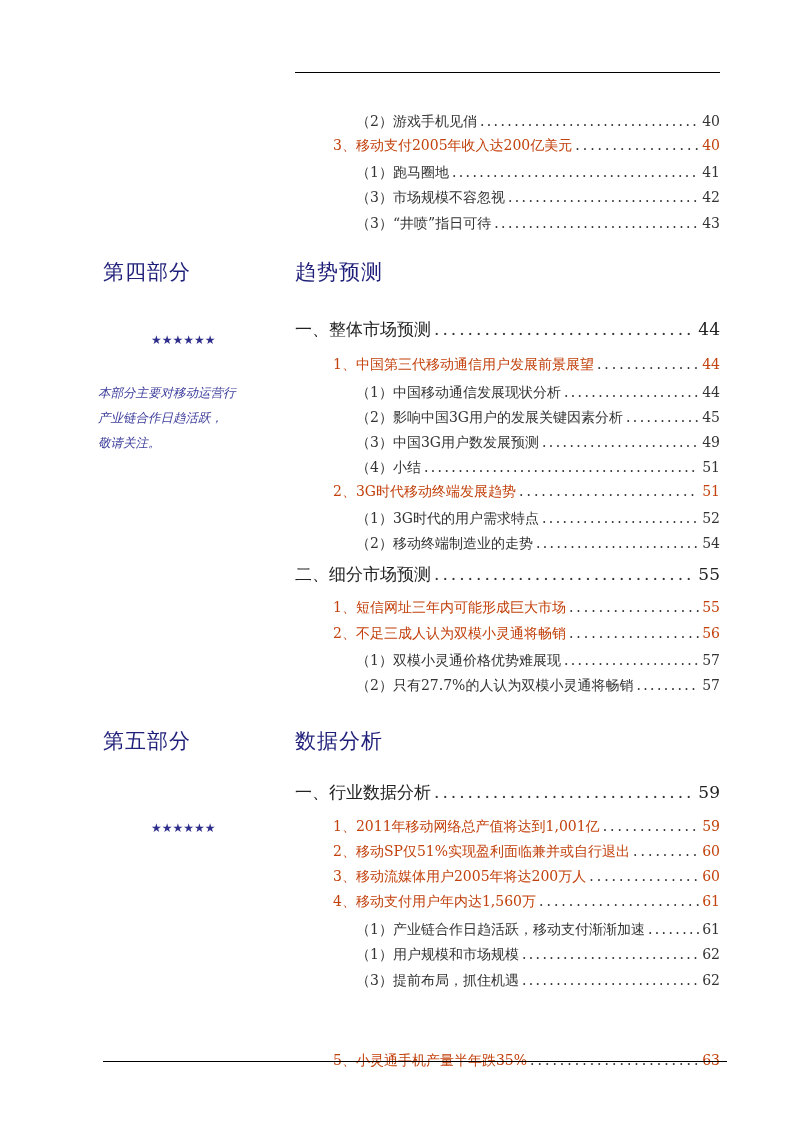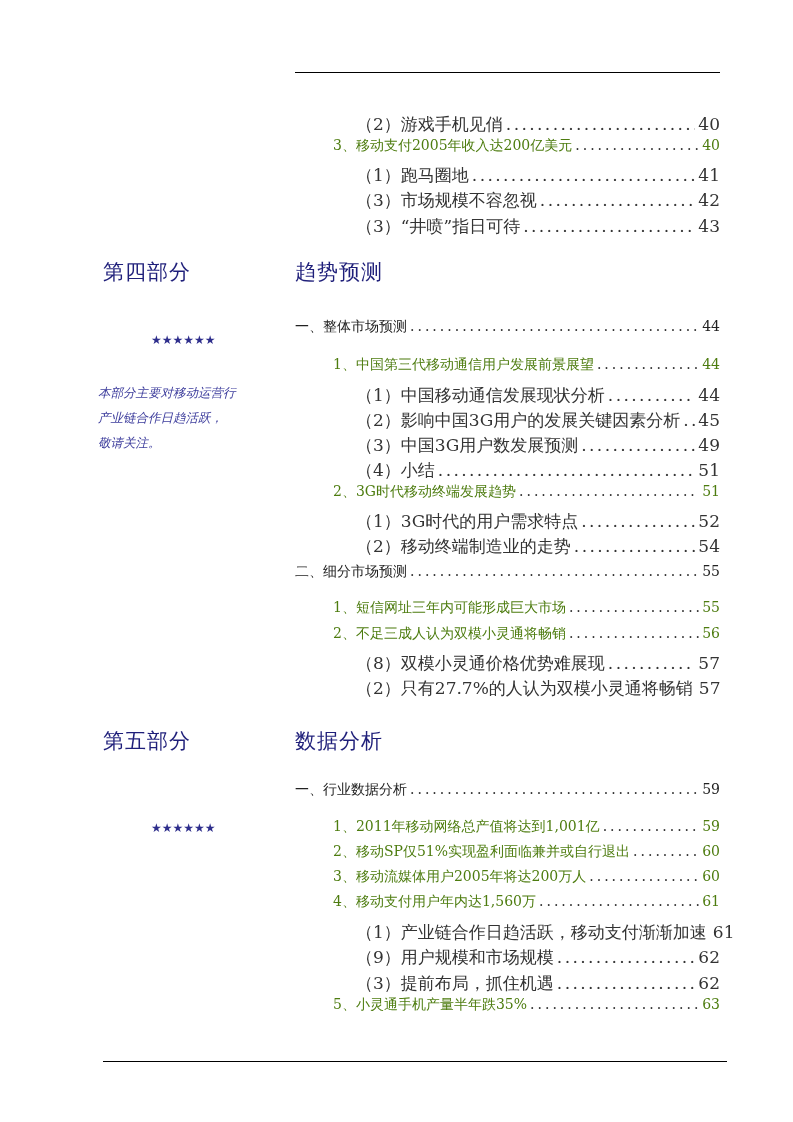--- a/index.html
+++ b/index.html
@@ -13,23 +13,23 @@
     .section-title { position: absolute; left: 295px; font-size: 21px; color: #1f1f7a; letter-spacing: 1px; }
     .stars { position: absolute; left: 151px; font-size: 12px; color: #2e2e8c; letter-spacing: 0px; }
     .desc { position: absolute; left: 90px; width: 180px; font-size: 12.5px; color: #3c3c9c;
             font-style: italic; line-height: 25px; margin-left: 8px; }
     .toc-row { position: absolute; display: flex; align-items: baseline; right: 73px; white-space: nowrap; }
     .toc-row .label { flex: 0 0 auto; }
     .toc-row .dots { flex: 1 1 auto; overflow: hidden; margin: 0 3px; letter-spacing: 3px; color: #333; }
     .toc-row .dots::before { content: "....................................................................................................................................................................."; }
     .toc-row .page { flex: 0 0 auto; }
 
-    .lvl1 { left: 295px; font-size: 14px; color: #222; }
-    .lvl2 { left: 333px; font-size: 14px; color: #4d7c0f; }
-    .lvl3 { left: 356px; font-size: 17px; color: #333; }
+    .lvl1 { left: 295px; font-size: 17px; color: #222; }
+    .lvl2 { left: 333px; font-size: 14px; color: #c2410c; }
+    .lvl3 { left: 356px; font-size: 14px; color: #333; }
     .lvl3 .dots { letter-spacing: 2.4px; }
   </style>
 </head>
 <body>
 
 <div class="rule rule-top"></div>
 
 <div class="toc-row lvl3" style="top:113px">
   <span class="label">（2）游戏手机见俏</span>
   <span class="dots"></span>
@@ -119,21 +119,21 @@
   <span class="label">1、短信网址三年内可能形成巨大市场</span>
   <span class="dots"></span>
   <span class="page">55</span>
 </div>
 <div class="toc-row lvl2" style="top:625px">
   <span class="label">2、不足三成人认为双模小灵通将畅销</span>
   <span class="dots"></span>
   <span class="page">56</span>
 </div>
 <div class="toc-row lvl3" style="top:652px">
-  <span class="label">（8）双模小灵通价格优势难展现</span>
+  <span class="label">（1）双模小灵通价格优势难展现</span>
   <span class="dots"></span>
   <span class="page">57</span>
 </div>
 <div class="toc-row lvl3" style="top:677px">
   <span class="label">（2）只有27.7%的人认为双模小灵通将畅销</span>
   <span class="dots"></span>
   <span class="page">57</span>
 </div>
 
 <div class="part-label" style="top:727px">第五部分</div>
@@ -164,28 +164,28 @@
   <span class="label">4、移动支付用户年内达1,560万</span>
   <span class="dots"></span>
   <span class="page">61</span>
 </div>
 <div class="toc-row lvl3" style="top:921px">
   <span class="label">（1）产业链合作日趋活跃，移动支付渐渐加速</span>
   <span class="dots"></span>
   <span class="page">61</span>
 </div>
 <div class="toc-row lvl3" style="top:946px">
-  <span class="label">（9）用户规模和市场规模</span>
+  <span class="label">（1）用户规模和市场规模</span>
   <span class="dots"></span>
   <span class="page">62</span>
 </div>
 <div class="toc-row lvl3" style="top:972px">
   <span class="label">（3）提前布局，抓住机遇</span>
   <span class="dots"></span>
   <span class="page">62</span>
 </div>
-<div class="toc-row lvl2" style="top:996px">
+<div class="toc-row lvl2" style="top:1052px">
   <span class="label">5、小灵通手机产量半年跌35%</span>
   <span class="dots"></span>
   <span class="page">63</span>
 </div>
 
 <div class="rule rule-bottom"></div>
 
 </body></html>

